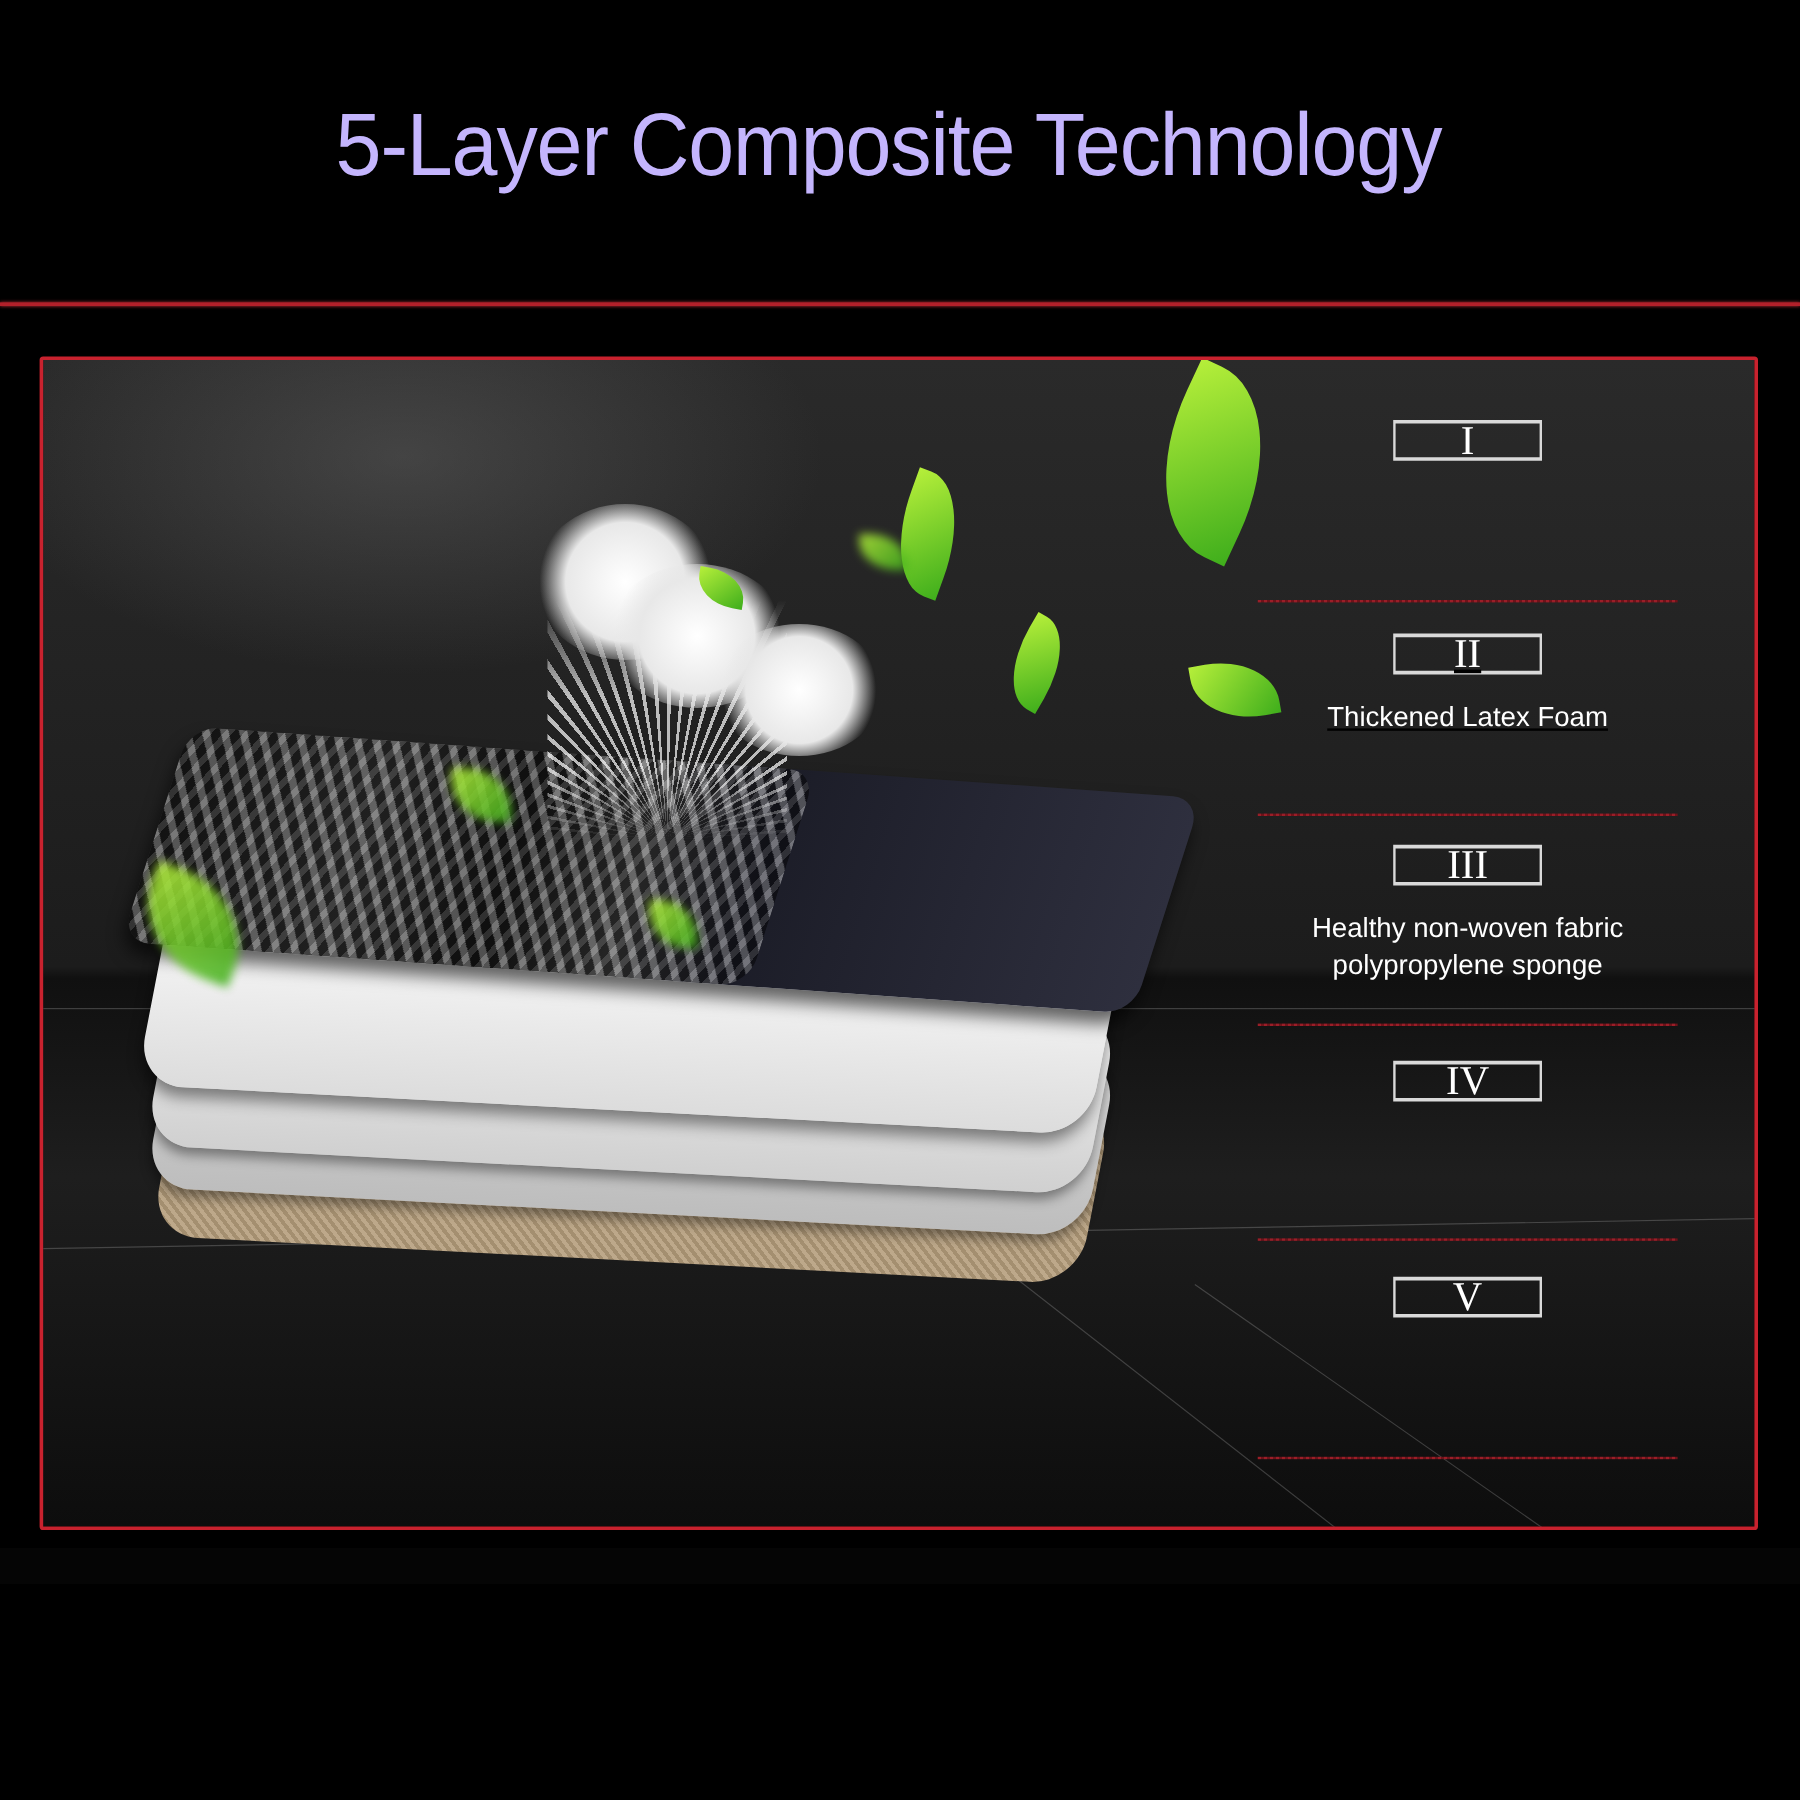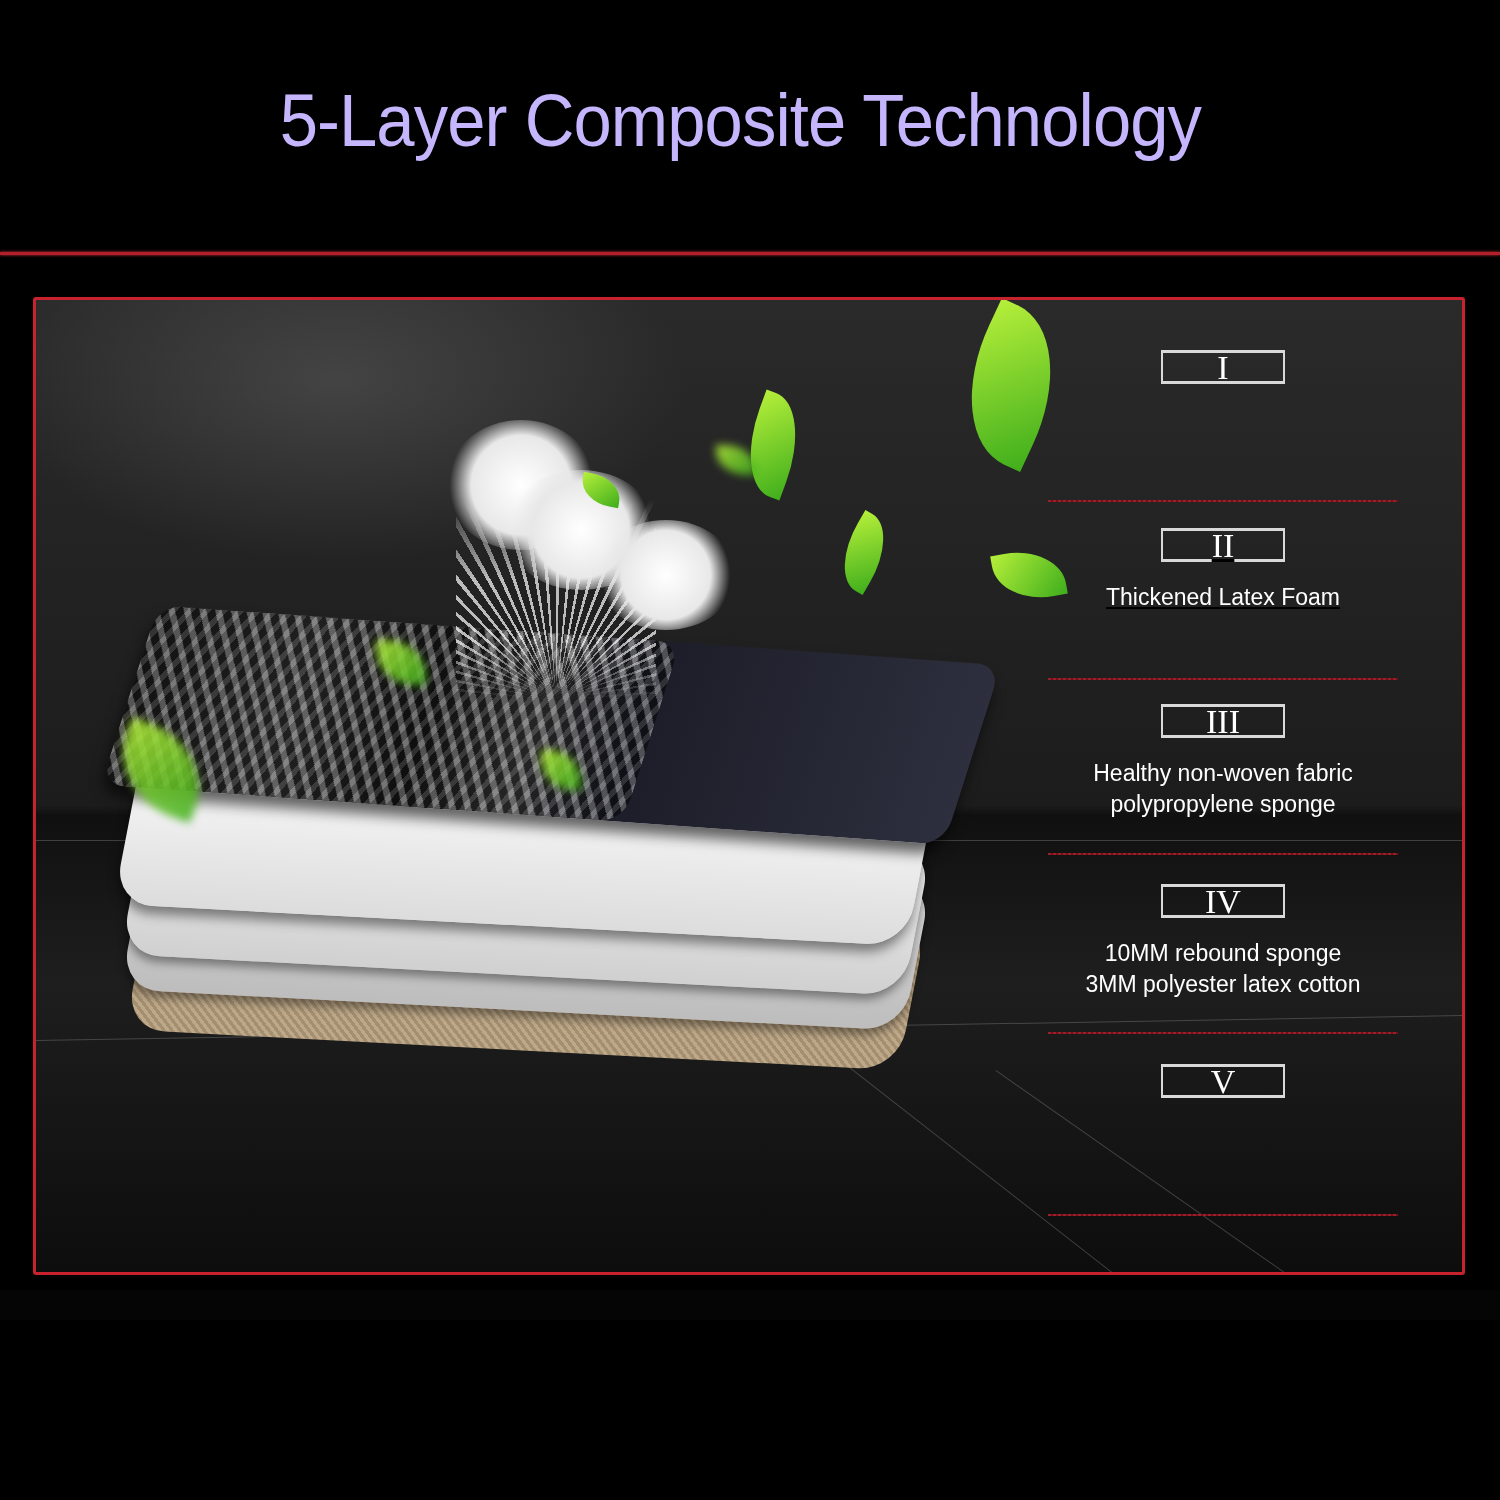--- a/index.html
+++ b/index.html
@@ -93,22 +93,20 @@
 
     <div class="legend-item" style="top:354px;">
       <div class="numeral-box">III</div>
       <div class="desc">Healthy non-woven fabric
 polypropylene sponge</div>
     </div>
     <div class="divider" style="top:503px;"></div>
 
     <div class="legend-item" style="top:534px;">
       <div class="numeral-box">IV</div>
-      <div class="desc">10MM rebound sponge
-3MM polyester latex cotton</div>
     </div>
     <div class="divider" style="top:682px;"></div>
 
     <div class="legend-item" style="top:714px;">
       <div class="numeral-box">V</div>
     </div>
     <div class="divider" style="top:864px;"></div>
   </div>
 </div>
 

